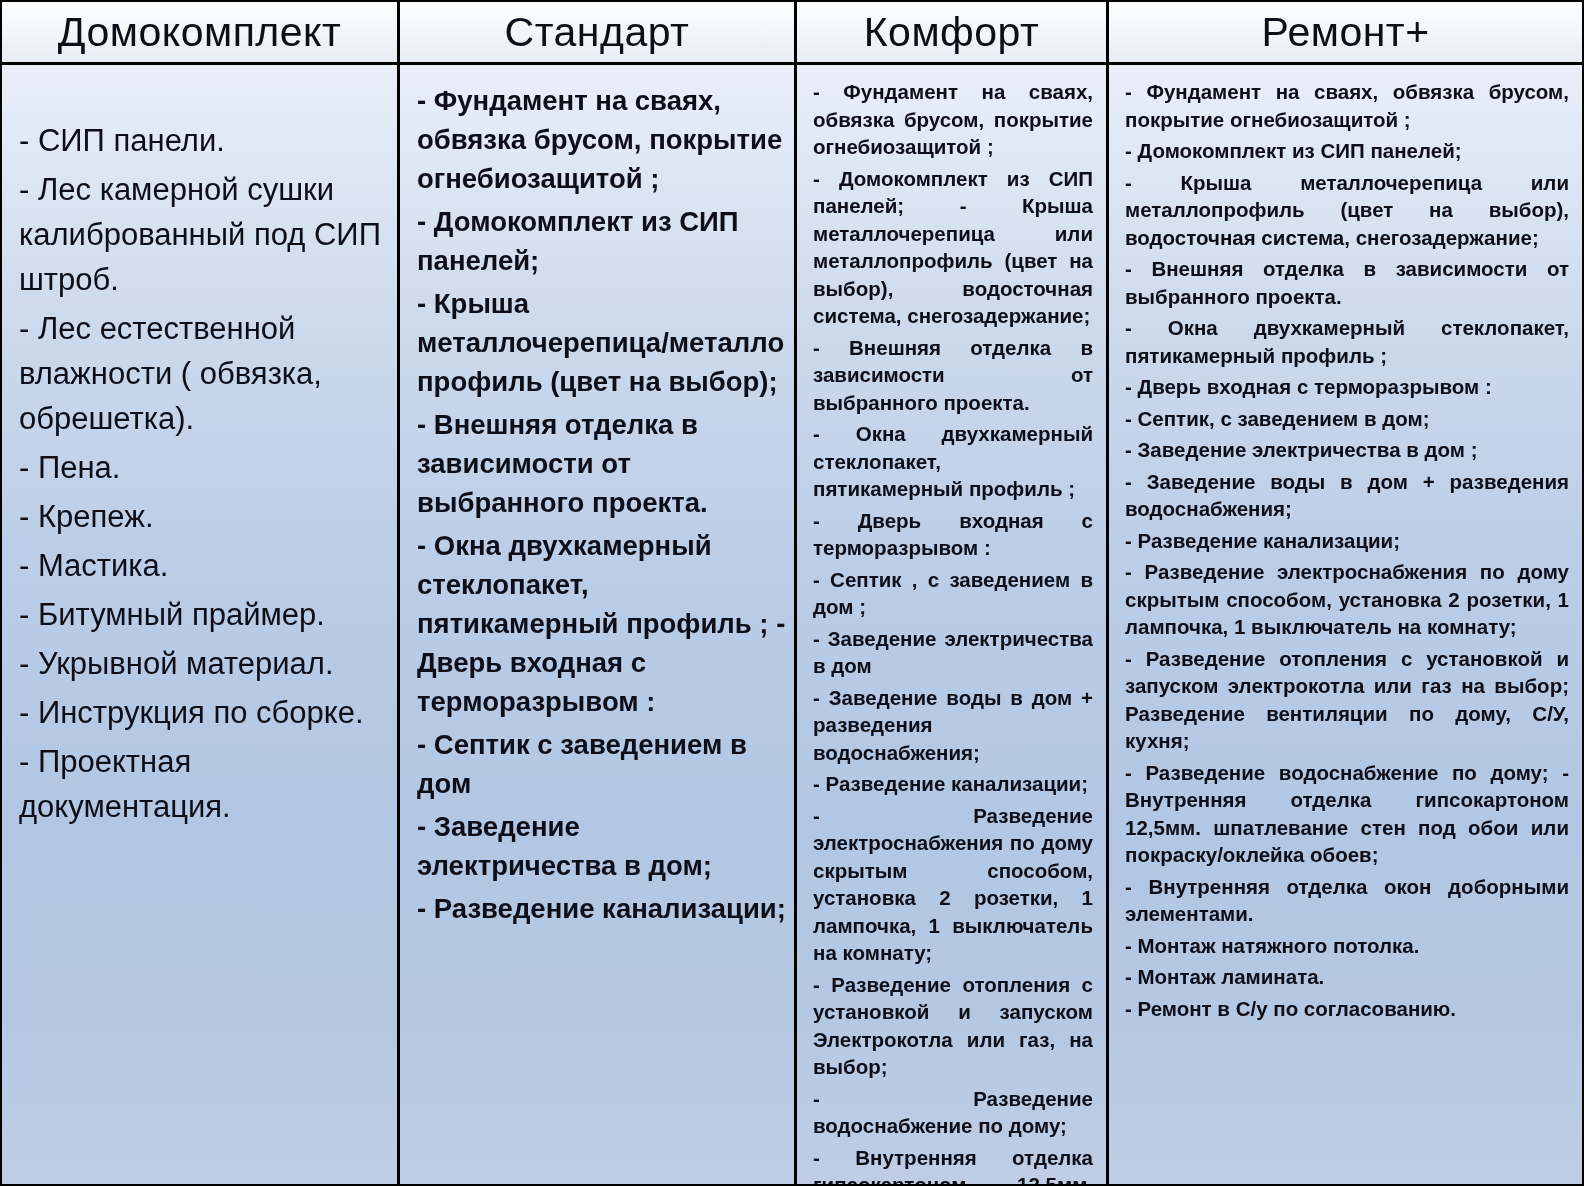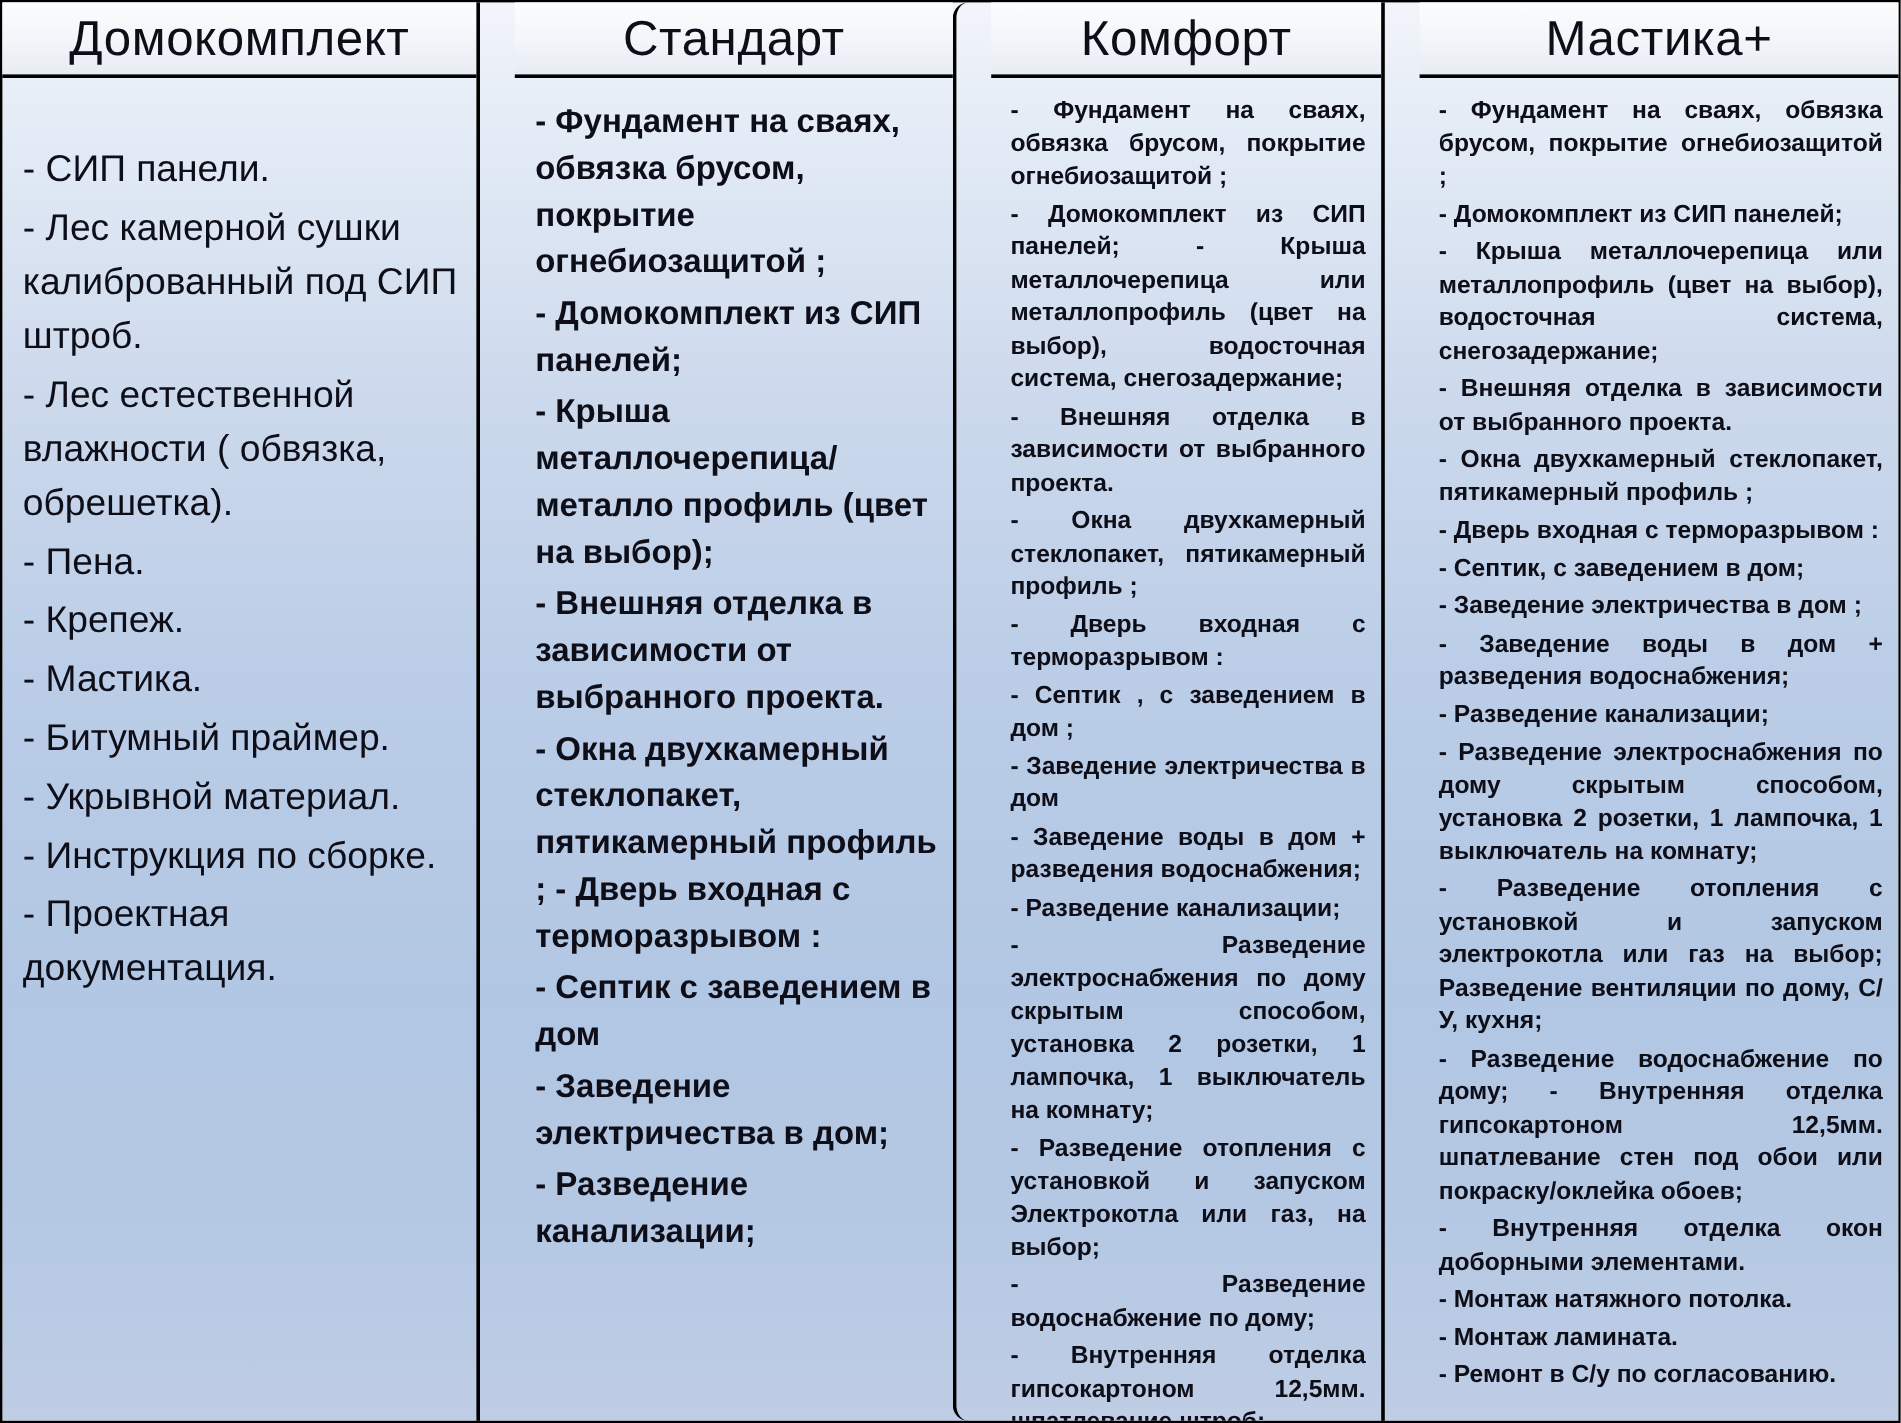--- a/index.html
+++ b/index.html
@@ -29,23 +29,23 @@
       #bfcde5 1186px);
   }
   .col {
     box-sizing: border-box;
     display: flex;
     flex-direction: column;
     min-width: 0;
   }
   .col-0 { width: 395px; gap: 36px; }
   .col-1 { width: 397px; }
-  .col-2 { width: 357px; border-radius: 13px; }
+  .col-2 { width: 312px; }
   .col-3 { flex: 1; }
-  .col + .col { border-left: 3px solid #000; padding-left: 29px; }
+  .col + .col { border-left: 3px solid #000; }
   .header {
     box-sizing: border-box;
     height: 63px;
     border-bottom: 3px solid #000;
     display: flex;
     align-items: center;
     justify-content: center;
     font-size: 41px;
     letter-spacing: 0.5px;
     background: linear-gradient(180deg, #fcfdfe 0%, #f2f5f9 55%, #e7ecf4 100%);
@@ -128,21 +128,21 @@
         <p class="item">- Заведение воды в дом + разведения водоснабжения;</p>
         <p class="item">- Разведение канализации;</p>
         <p class="item">- Разведение электроснабжения по дому скрытым способом, установка 2 розетки, 1 лампочка, 1 выключатель на комнату;</p>
         <p class="item">- Разведение отопления с установкой и запуском Электрокотла или газ, на выбор;</p>
         <p class="item">- Разведение водоснабжение по дому;</p>
         <p class="item">- Внутренняя отделка гипсокартоном 12,5мм. шпатлевание штроб;</p>
       </div>
   </div>
 
   <div class="col col-3">
-    <div class="header">Мастика+</div>
+    <div class="header">Ремонт+</div>
     <div class="body">
         <p class="item">- Фундамент на сваях, обвязка брусом, покрытие огнебиозащитой ;</p>
         <p class="item">- Домокомплект из СИП панелей;</p>
         <p class="item">- Крыша металлочерепица или металлопрофиль (цвет на выбор), водосточная система, снегозадержание;</p>
         <p class="item">- Внешняя отделка в зависимости от выбранного проекта.</p>
         <p class="item">- Окна двухкамерный стеклопакет, пятикамерный профиль ;</p>
         <p class="item">- Дверь входная с терморазрывом :</p>
         <p class="item">- Септик, с заведением в дом;</p>
         <p class="item">- Заведение электричества в дом ;</p>
         <p class="item">- Заведение воды в дом + разведения водоснабжения;</p>

